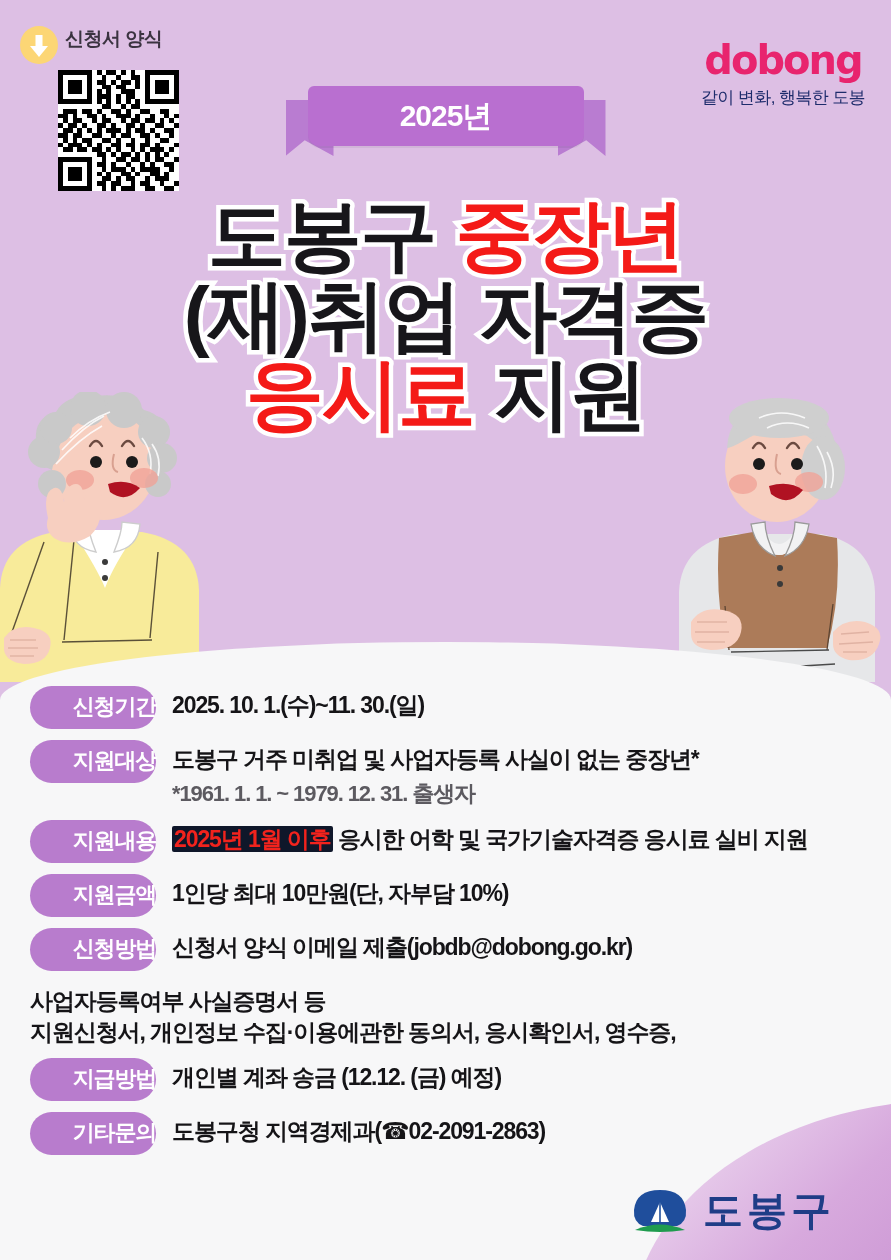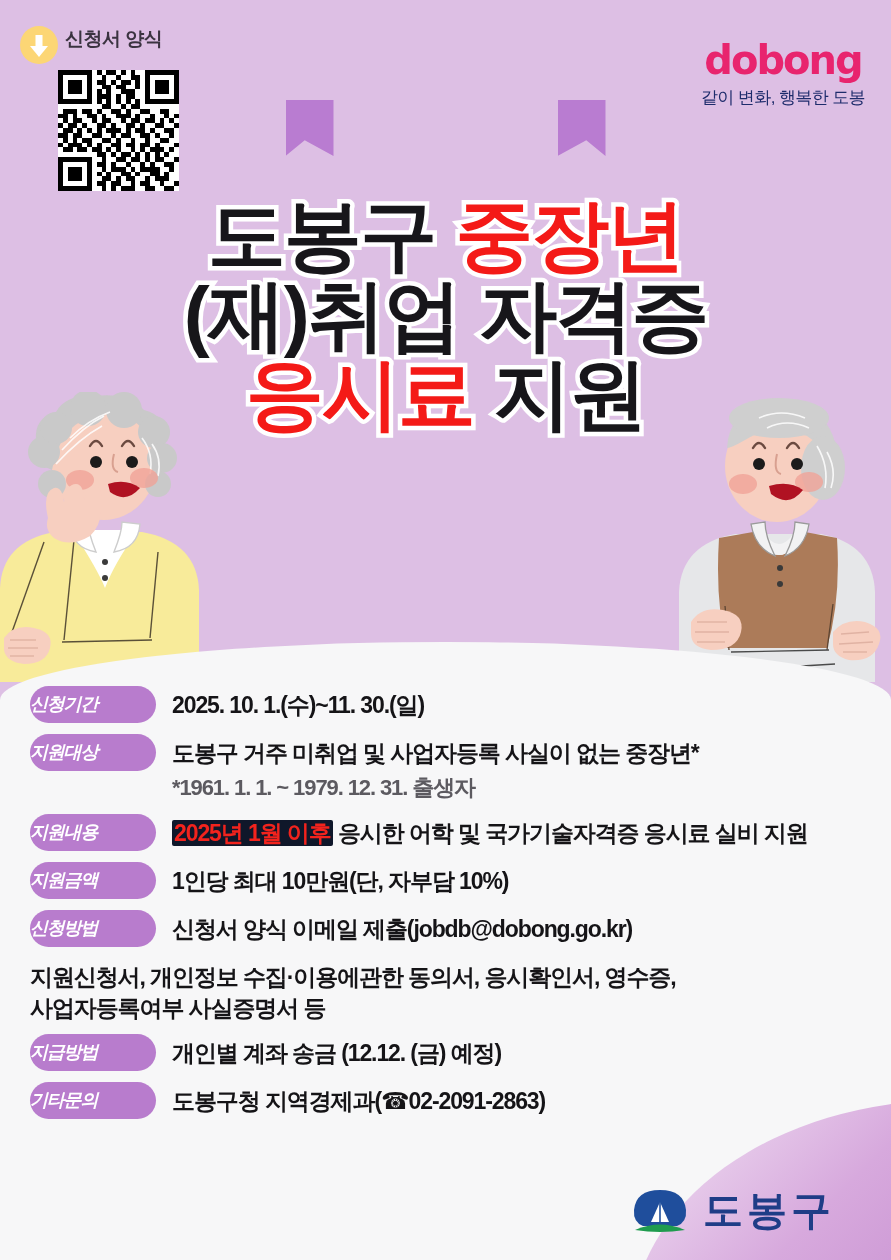--- a/index.html
+++ b/index.html
@@ -115,26 +115,25 @@
 
   
   .info-list {
     position:absolute; left:30px; right:18px; top:44px;
   }
   .info-row { display:flex; align-items:flex-start; margin-bottom:11px; }
   .pill {
     flex:0 0 126px;
     background:#b87ccd;
     color:#ffffff;
-    font-size:18px; font-weight:800; letter-spacing:-1.2px;
-    text-align:left;
+    font-size:22px; font-weight:800; letter-spacing:-1.2px;
+    text-align:right;
     padding:6px 0 7px;
     border-radius:22px;
     margin-right:16px;
-    font-style:italic;
   }
   .row-body { padding-top:4px; flex:1 1 auto; min-width:0; }
   .row-text {
     font-size:23px; font-weight:700; color:#151417;
     letter-spacing:-1.1px; line-height:1.32; white-space:nowrap;
   }
   .row-note {
     font-size:22px; font-weight:700; color:#5c5a60;
     letter-spacing:-1.1px; 
     margin-top:5px; white-space:nowrap;
@@ -373,20 +372,23 @@
     </div>
 
     <div class="dobong-logo">
       <div class="dobong-word">dobong</div>
       <div class="dobong-slogan">같이 변화, 행복한 도봉</div>
     </div>
 
     <div class="ribbon">
       <div class="ribbon-tail-l"></div>
       <div class="ribbon-tail-r"></div>
+      <div class="ribbon-main">
+        <span>2025년</span>
+      </div>
     </div>
 
     <div class="title-block">
       <div class="title-line">
         <span class="t-black">도봉구 </span><span class="t-red">중장년</span>
       </div>
       <div class="title-line">
         <span class="t-black">(재)취업 자격증</span>
       </div>
       <div class="title-line">
@@ -540,22 +542,22 @@
 
       <div class="info-row">
         <div class="pill">신청방법</div>
         <div class="row-body">
           <div class="row-text">신청서 양식  이메일 제출(jobdb@dobong.go.kr)</div>
         </div>
       </div>
 
       <div class="info-row">
         <div class="row-body">
+          <div class="row-text">사업자등록여부 사실증명서 등</div>
           <div class="row-text">지원신청서, 개인정보 수집·이용에관한 동의서, 응시확인서, 영수증,</div>
-          <div class="row-text">사업자등록여부 사실증명서 등</div>
         </div>
       </div>
 
       <div class="info-row">
         <div class="pill">지급방법</div>
         <div class="row-body">
           <div class="row-text">개인별 계좌 송금 (12.12. (금) 예정)</div>
         </div>
       </div>
 

